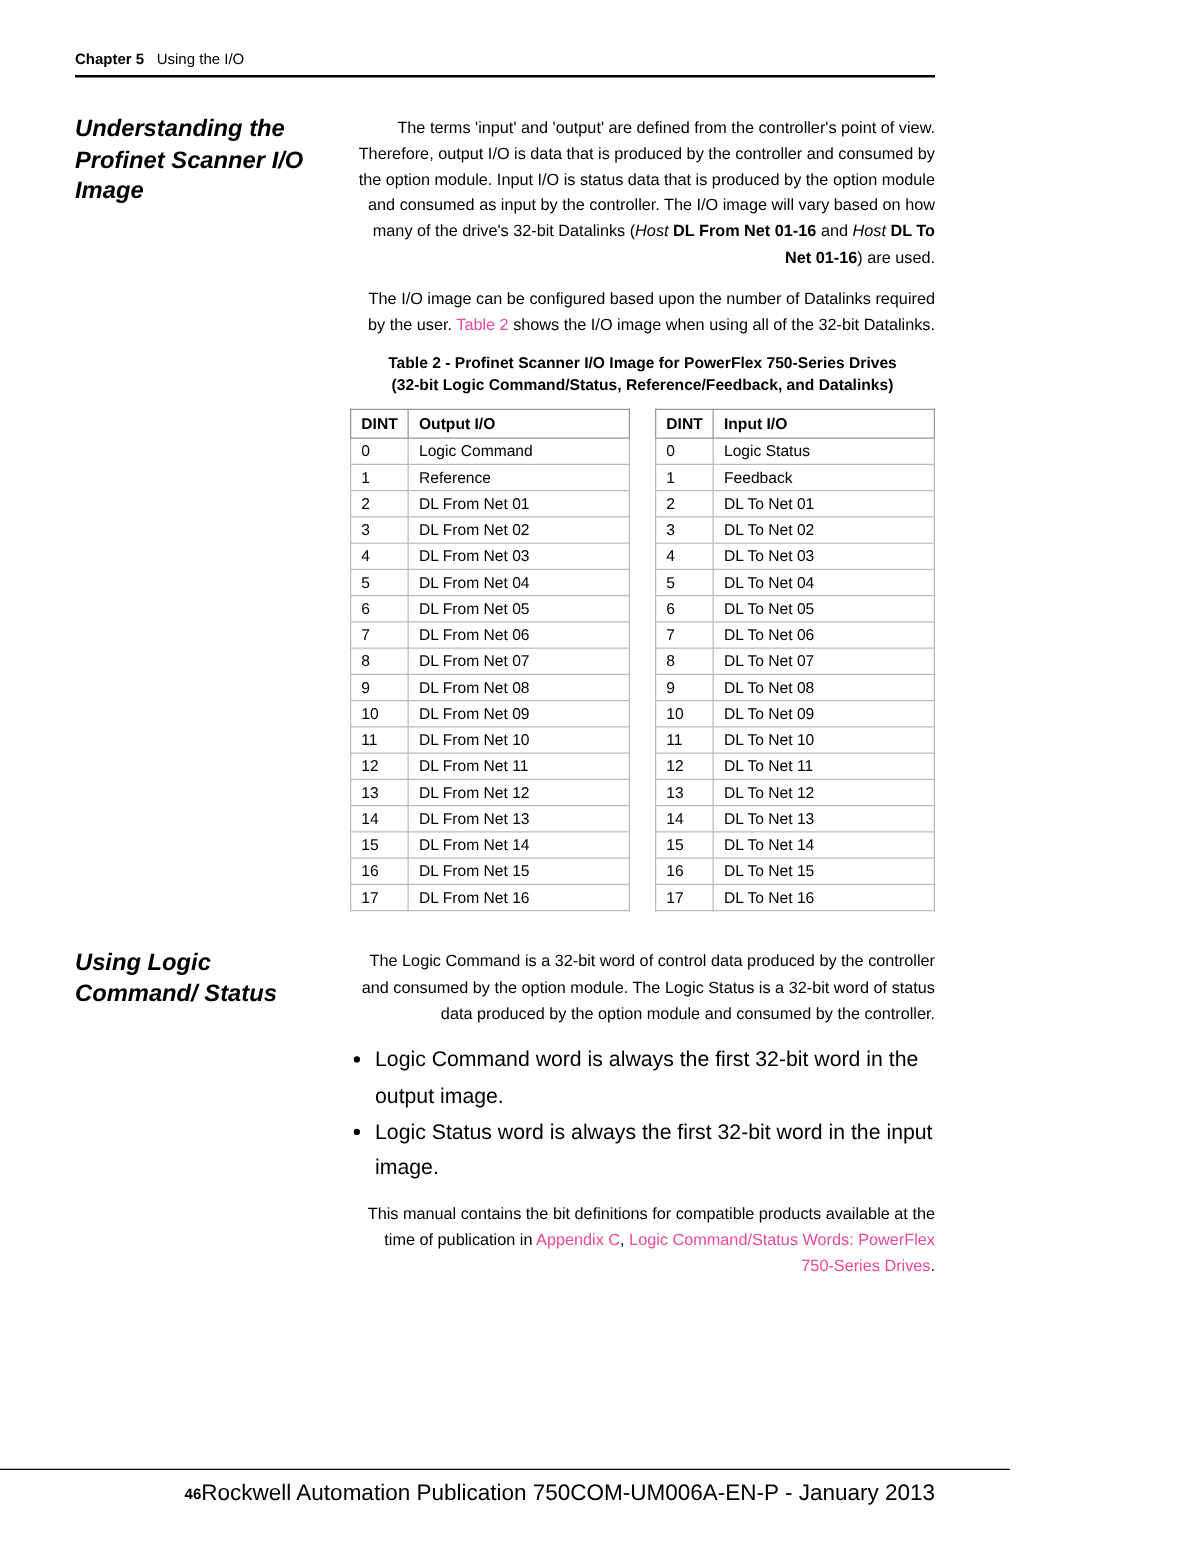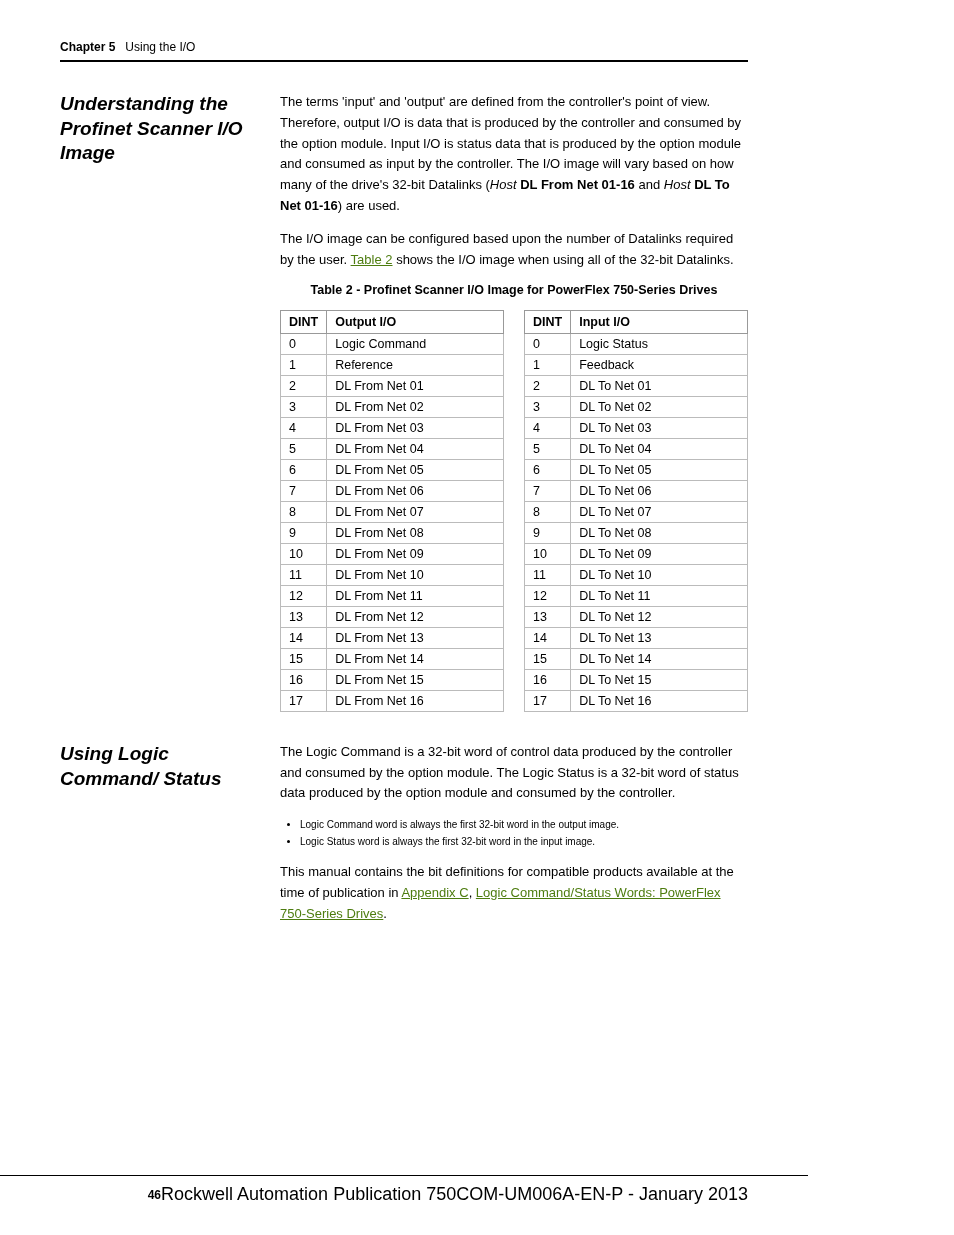--- a/index.html
+++ b/index.html
@@ -48,24 +48,24 @@
       font-style: italic;
       line-height: 1.3;
     }
     .section-content {
       flex: 1;
     }
     .section-content p {
       font-size: 13px;
       line-height: 1.6;
       margin-bottom: 12px;
+      text-align: right;
     }
     .section-content a {
-      color: #4d7c0f;
-      text-decoration: underline;
+      color: #ec4899;
     }
     .table-caption {
       font-size: 12.5px;
       font-weight: bold;
       text-align: center;
       margin-bottom: 6px;
       line-height: 1.4;
     }
     .table-wrapper {
       display: flex;
@@ -111,21 +111,21 @@
       font-weight: bold;
     }
     .footer-pub {
       font-size: 18px;
     }
     .bullet-list {
       margin: 8px 0 12px 20px;
     }
     .bullet-list li {
       list-style: disc;
-      font-size: 10px;
+      font-size: 17px;
       line-height: 1.7;
     }
     strong { font-weight: bold; }
     em { font-style: italic; }
   </style>
 </head>
 <body>
 
 <div class="page">
 
@@ -141,20 +141,21 @@
     <div class="section-content">
       <p>
         The terms 'input' and 'output' are defined from the controller's point of view. Therefore, output I/O is data that is produced by the controller and consumed by the option module. Input I/O is status data that is produced by the option module and consumed as input by the controller. The I/O image will vary based on how many of the drive's 32-bit Datalinks (<em>Host</em> <strong>DL From Net 01-16</strong> and <em>Host</em> <strong>DL To Net 01-16</strong>) are used.
       </p>
       <p>
         The I/O image can be configured based upon the number of Datalinks required by the user. <a>Table 2</a> shows the I/O image when using all of the 32-bit Datalinks.
       </p>
 
       <div class="table-caption">
         <span>Table 2 - Profinet Scanner I/O Image for PowerFlex 750-Series Drives</span><br>
+        <span>(32-bit Logic Command/Status, Reference/Feedback, and Datalinks)</span>
       </div>
 
       <div class="table-wrapper">
 
         <table class="data-table">
           <thead>
             <tr>
               <th>DINT</th>
               <th>Output I/O</th>
             </tr>

